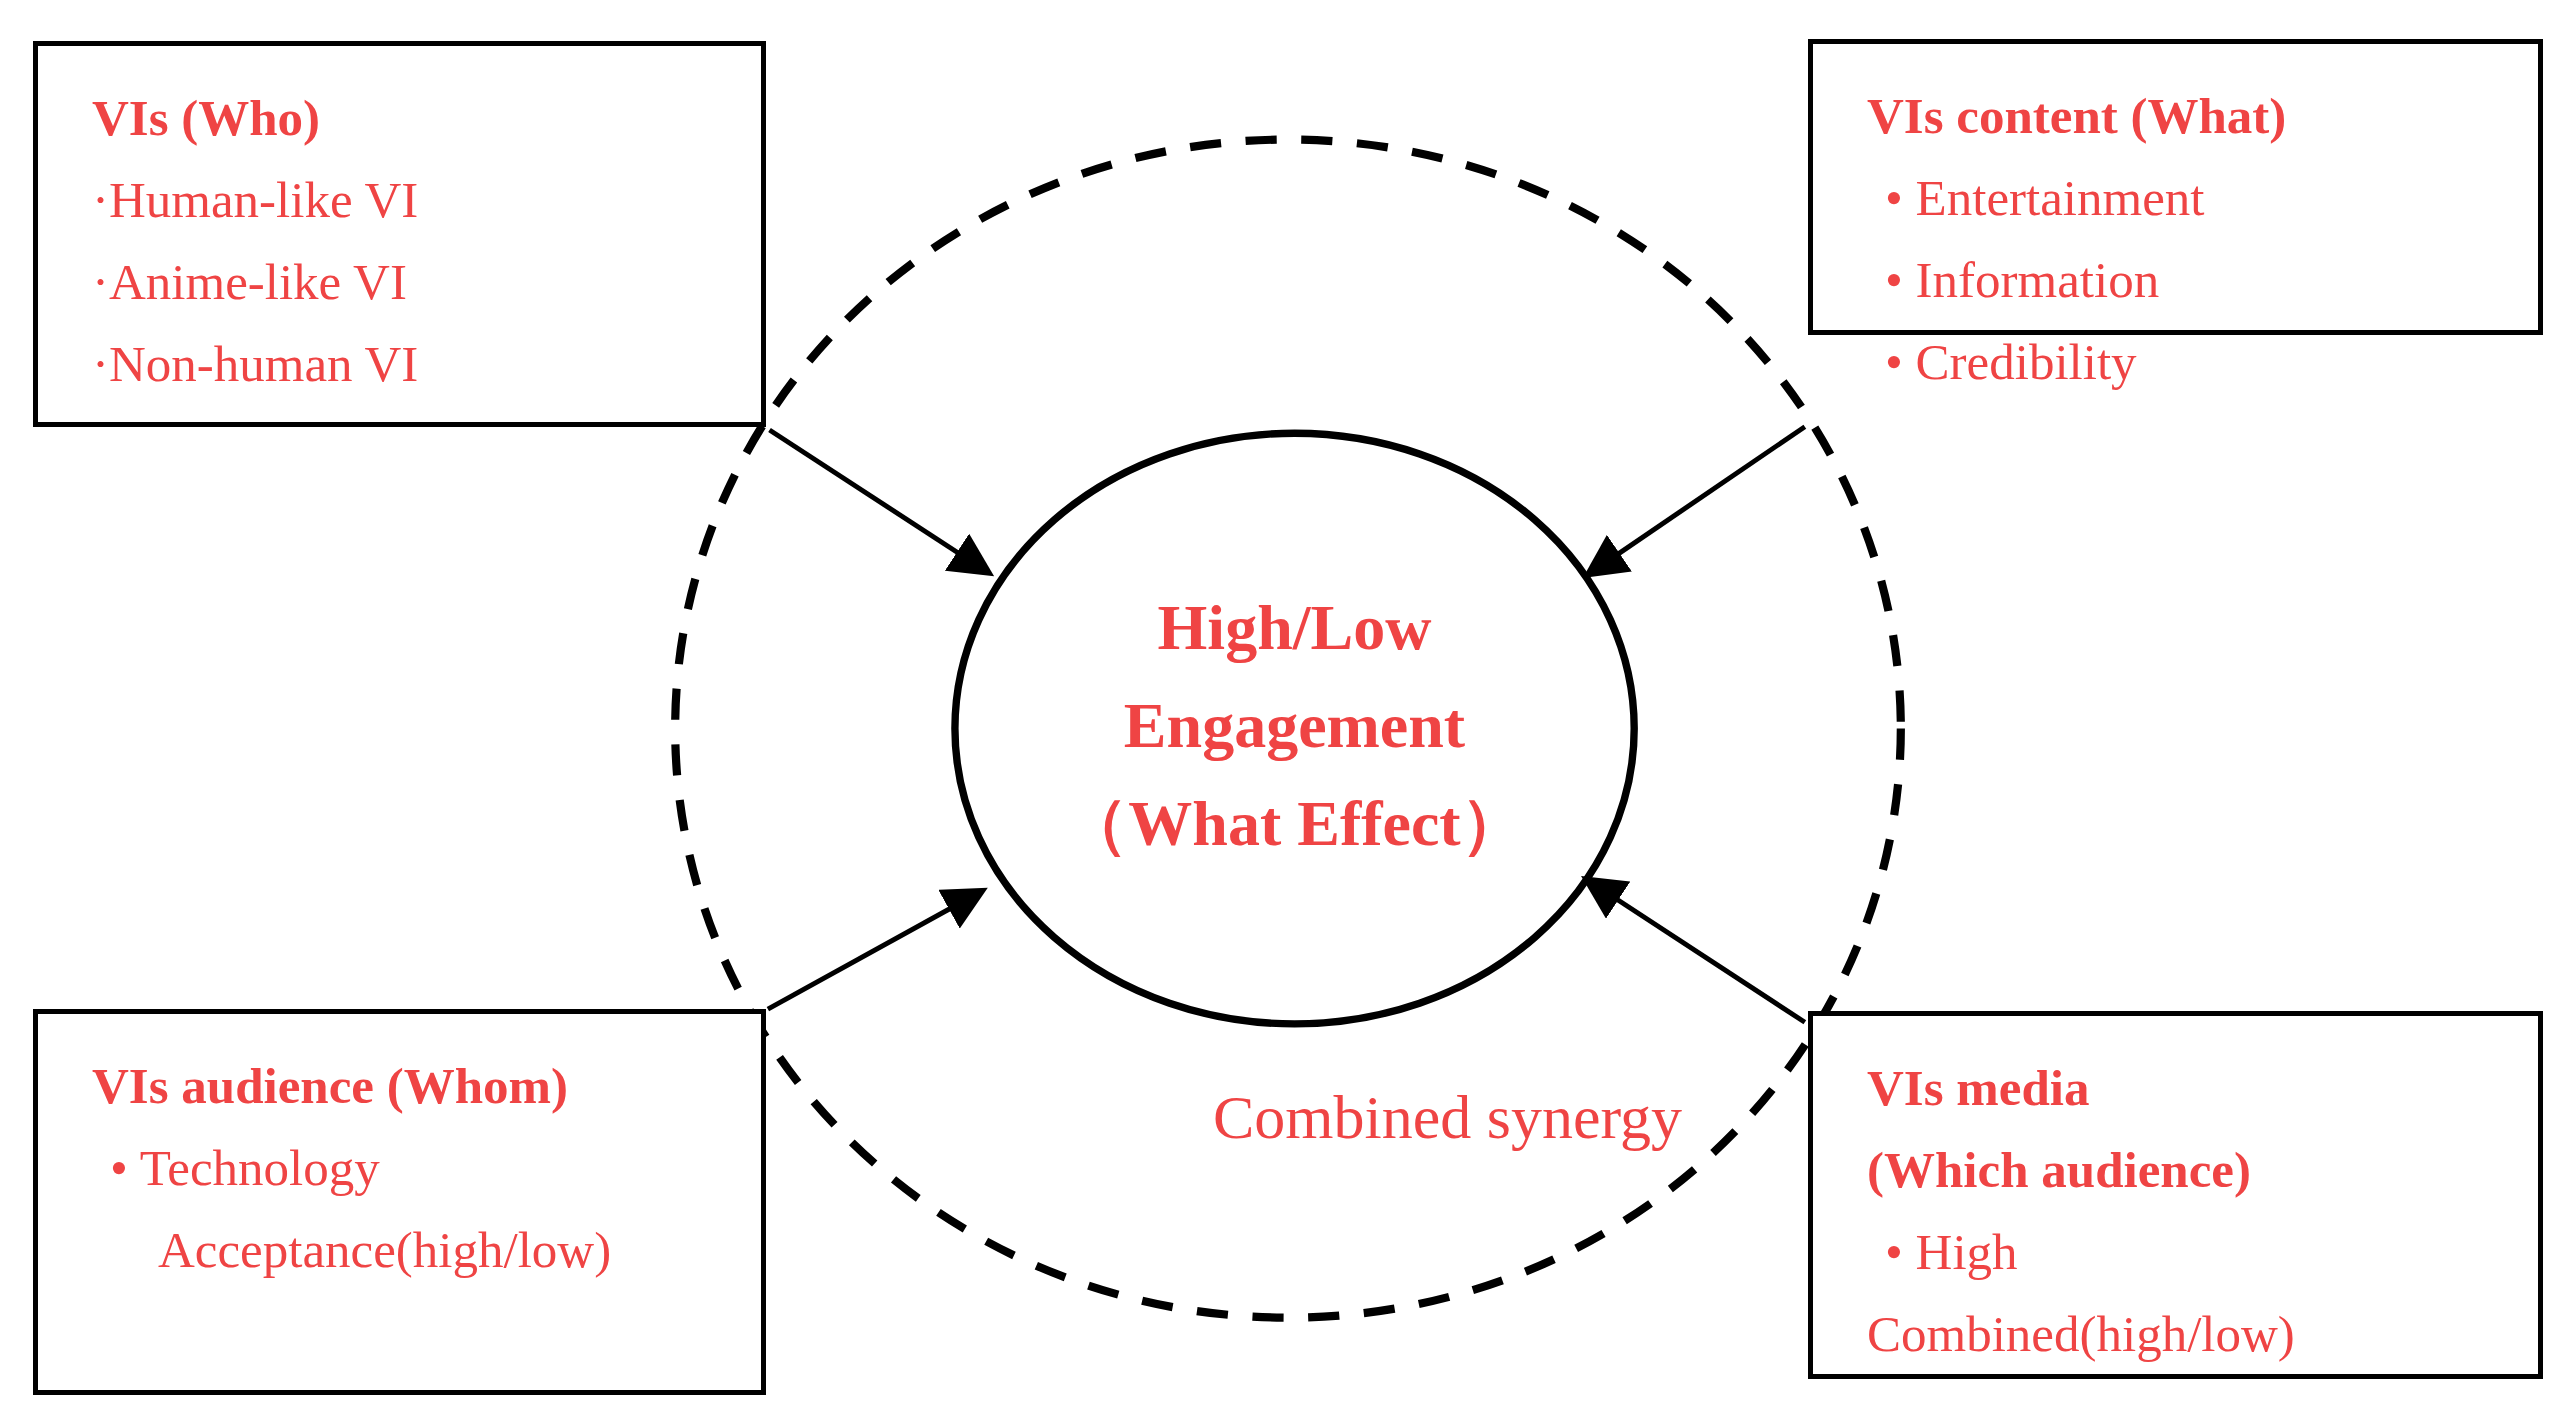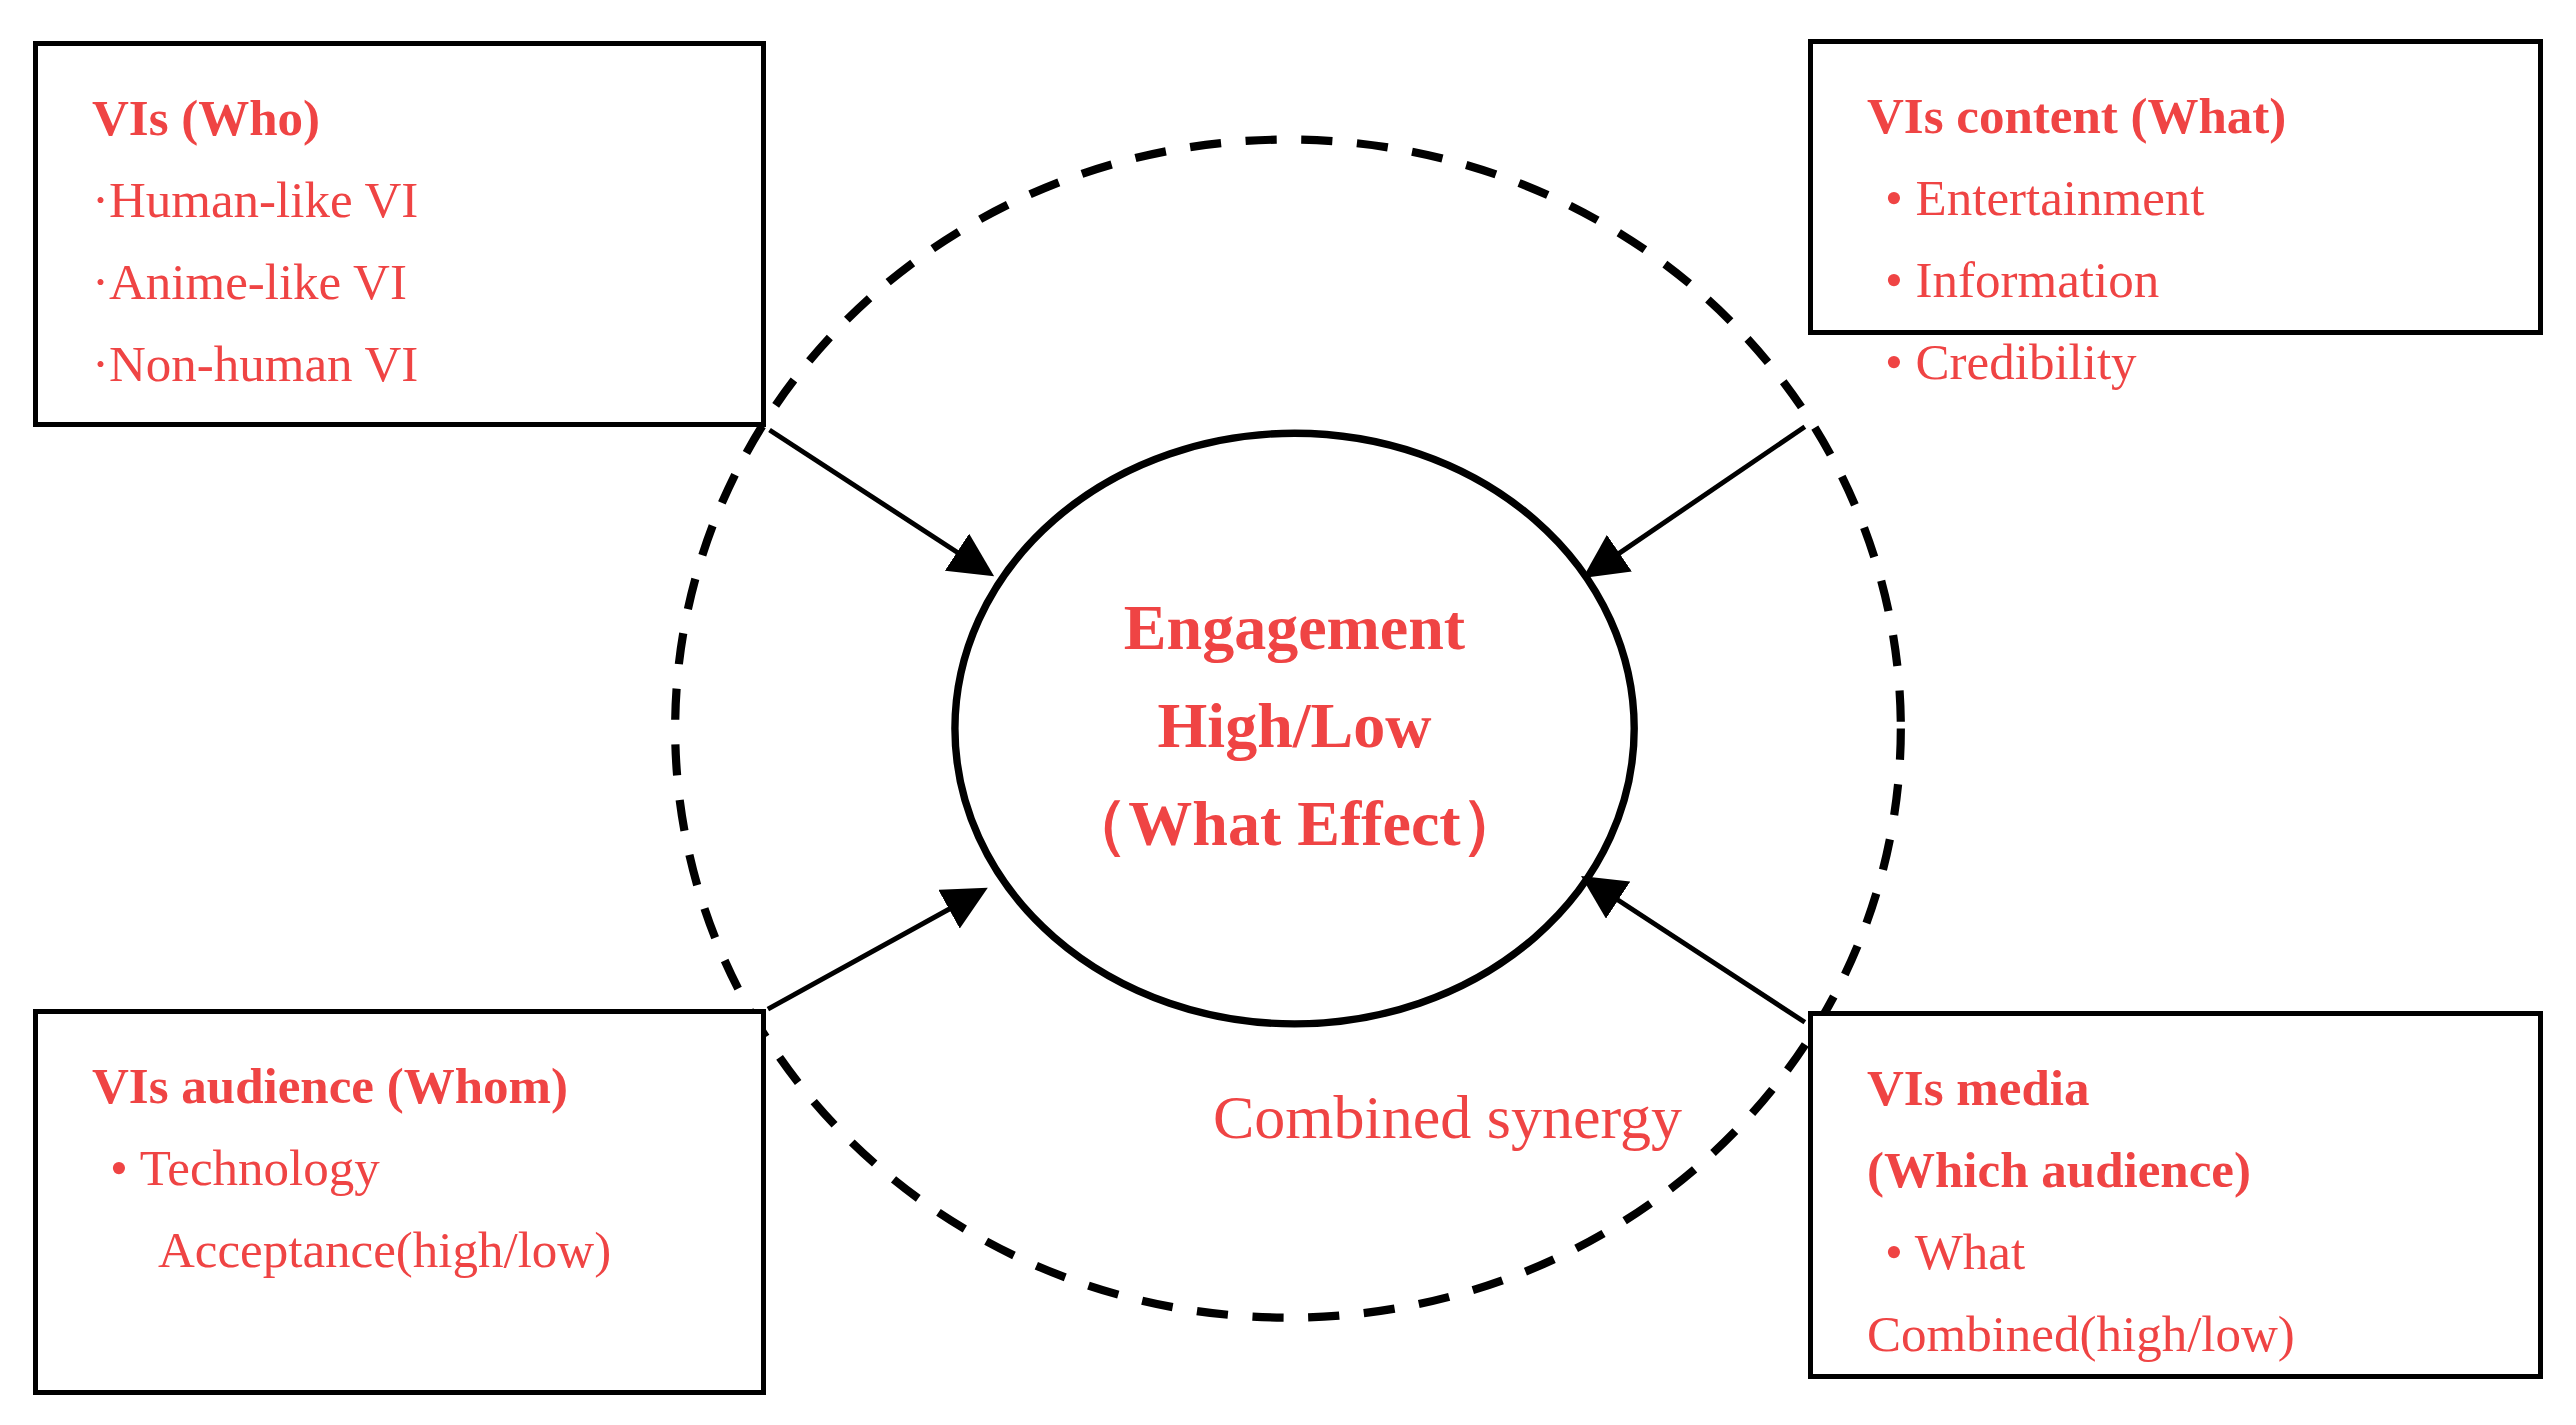--- a/index.html
+++ b/index.html
@@ -99,26 +99,26 @@
 
   <div class="box box-audience">
     <div class="title">VIs audience (Whom)</div>
     <div class="indent-bullet">• Technology</div>
     <div class="indent-cont">Acceptance(high/low)</div>
   </div>
 
   <div class="box box-media">
     <div class="title">VIs media</div>
     <div class="title">(Which audience)</div>
-    <div class="indent-bullet">• What</div>
+    <div class="indent-bullet">• High</div>
     <div>Combined(high/low)</div>
   </div>
 
   <div class="center-label">
+    <div>High/Low</div>
     <div>Engagement</div>
-    <div>High/Low</div>
     <div>（What Effect）</div>
   </div>
 
   <div class="synergy">Combined synergy</div>
 
 </div>
 
 
 </body></html>

